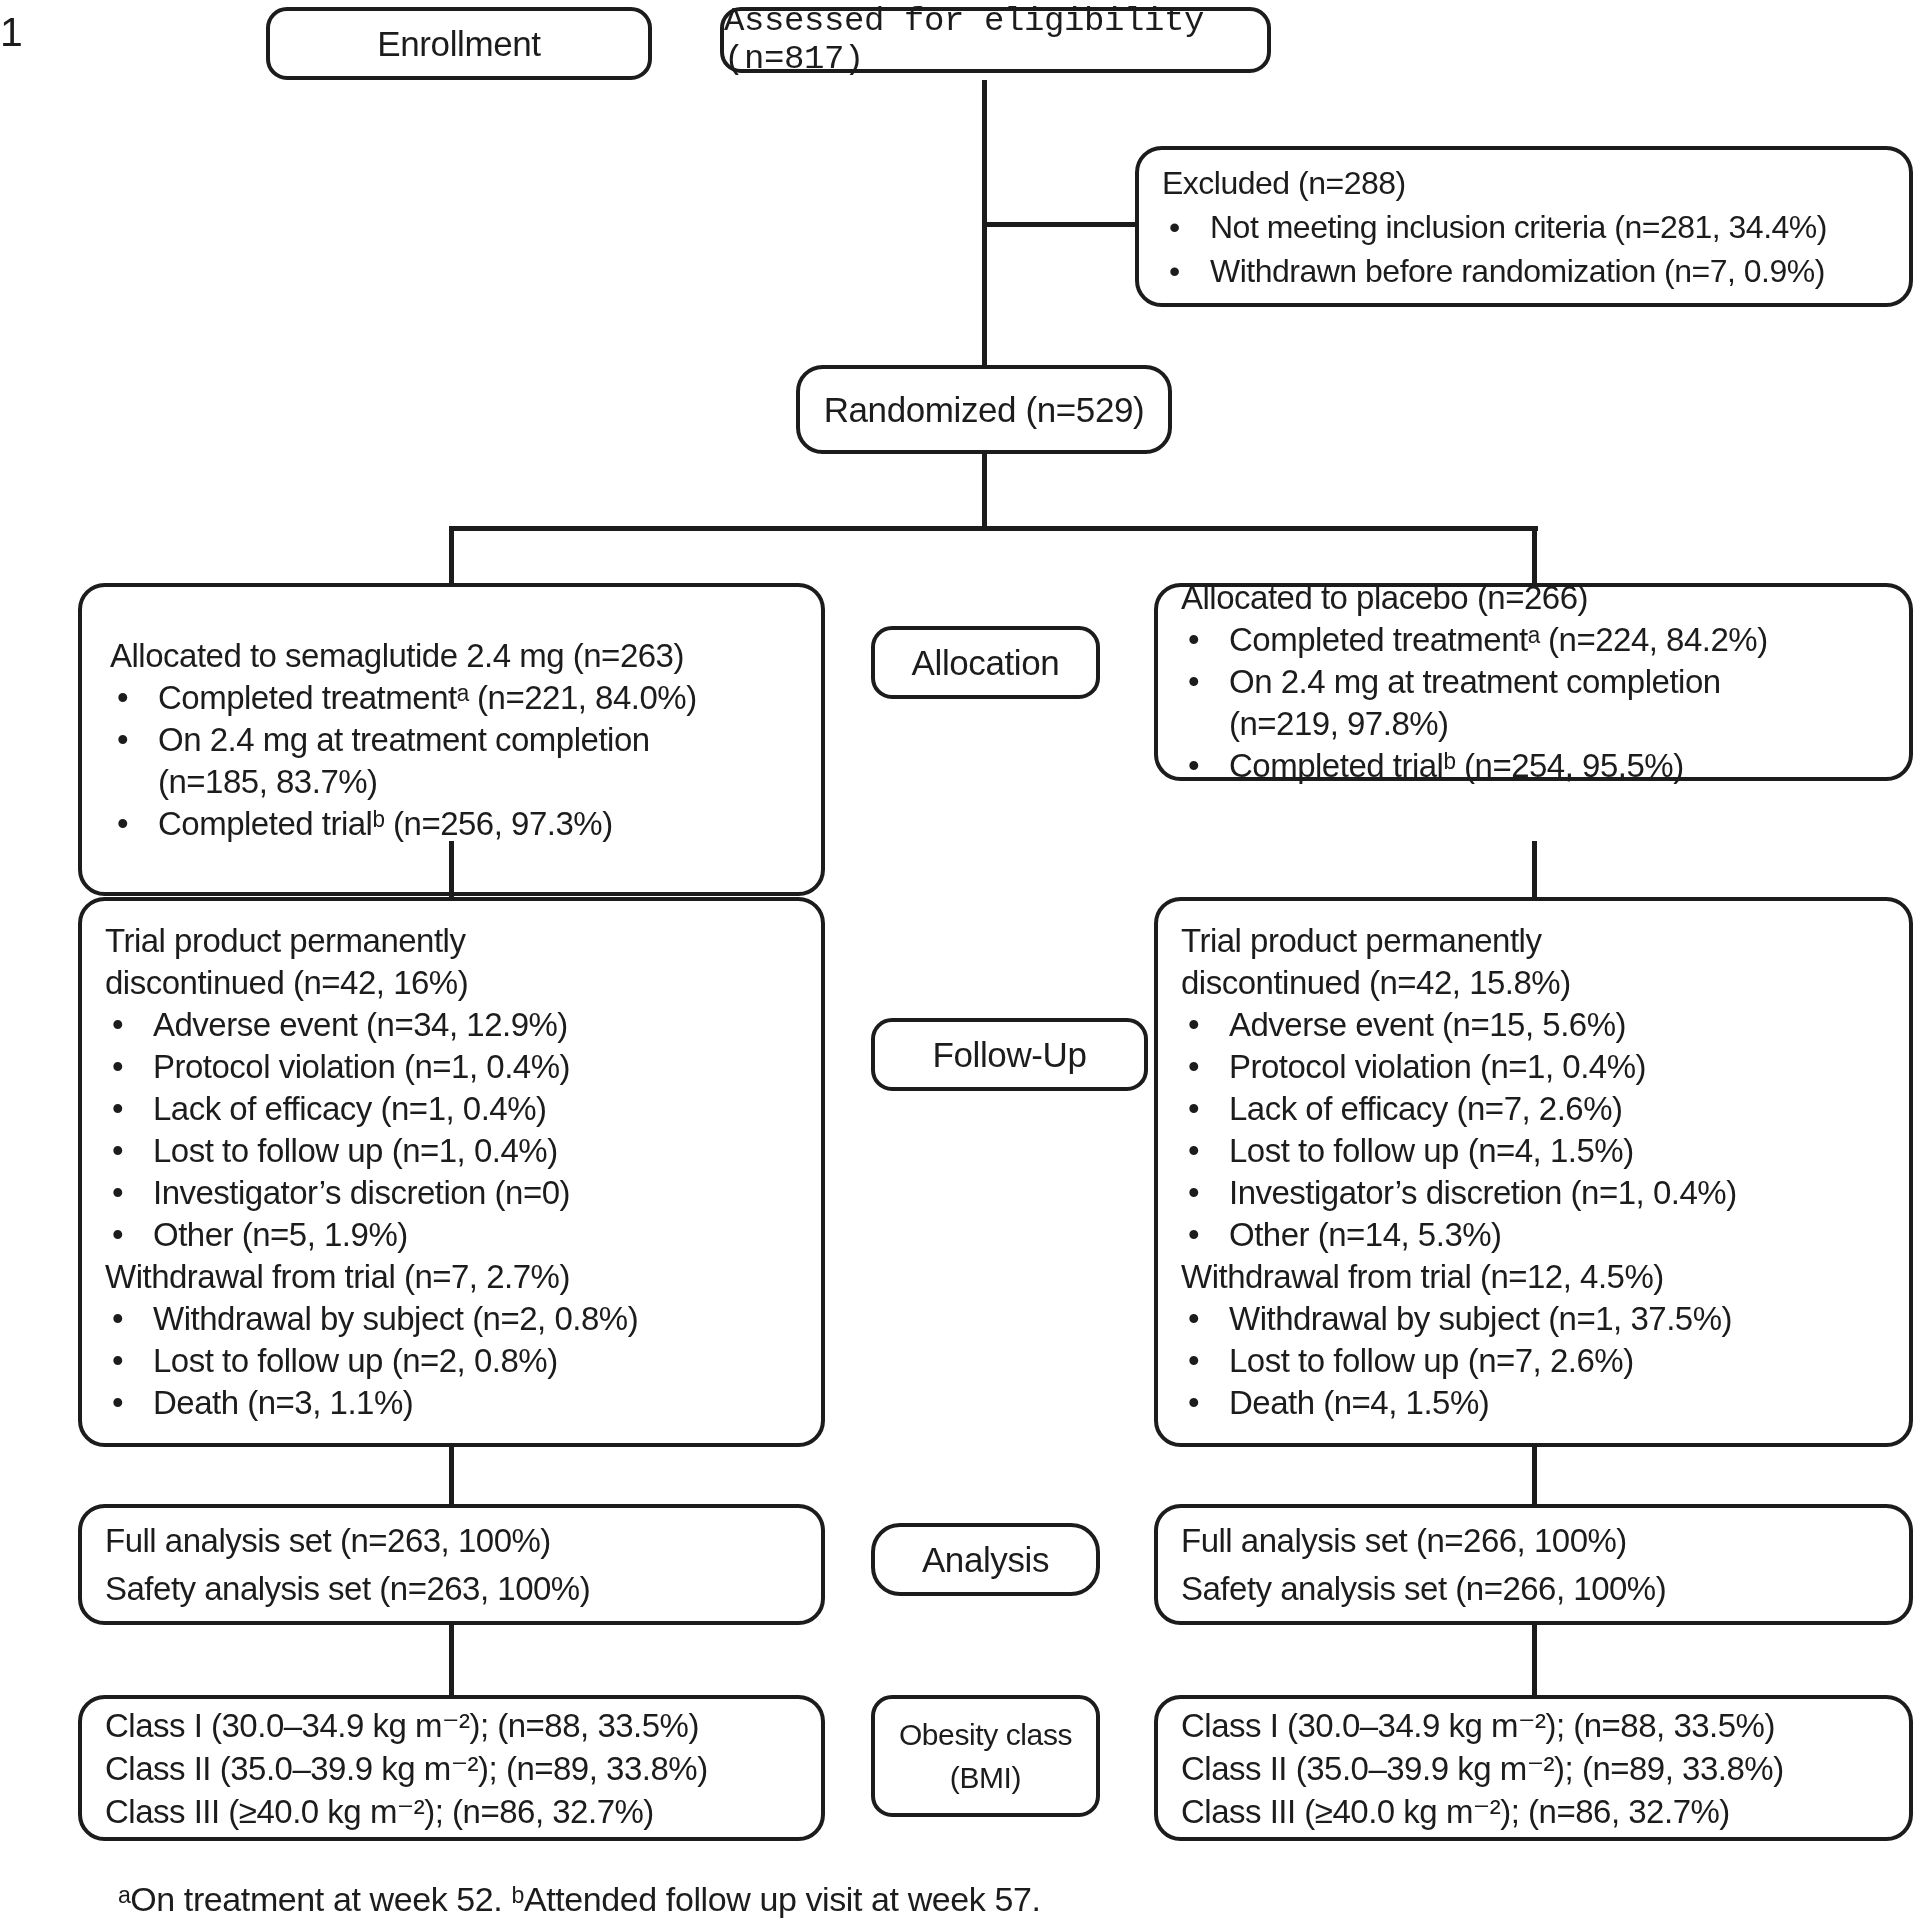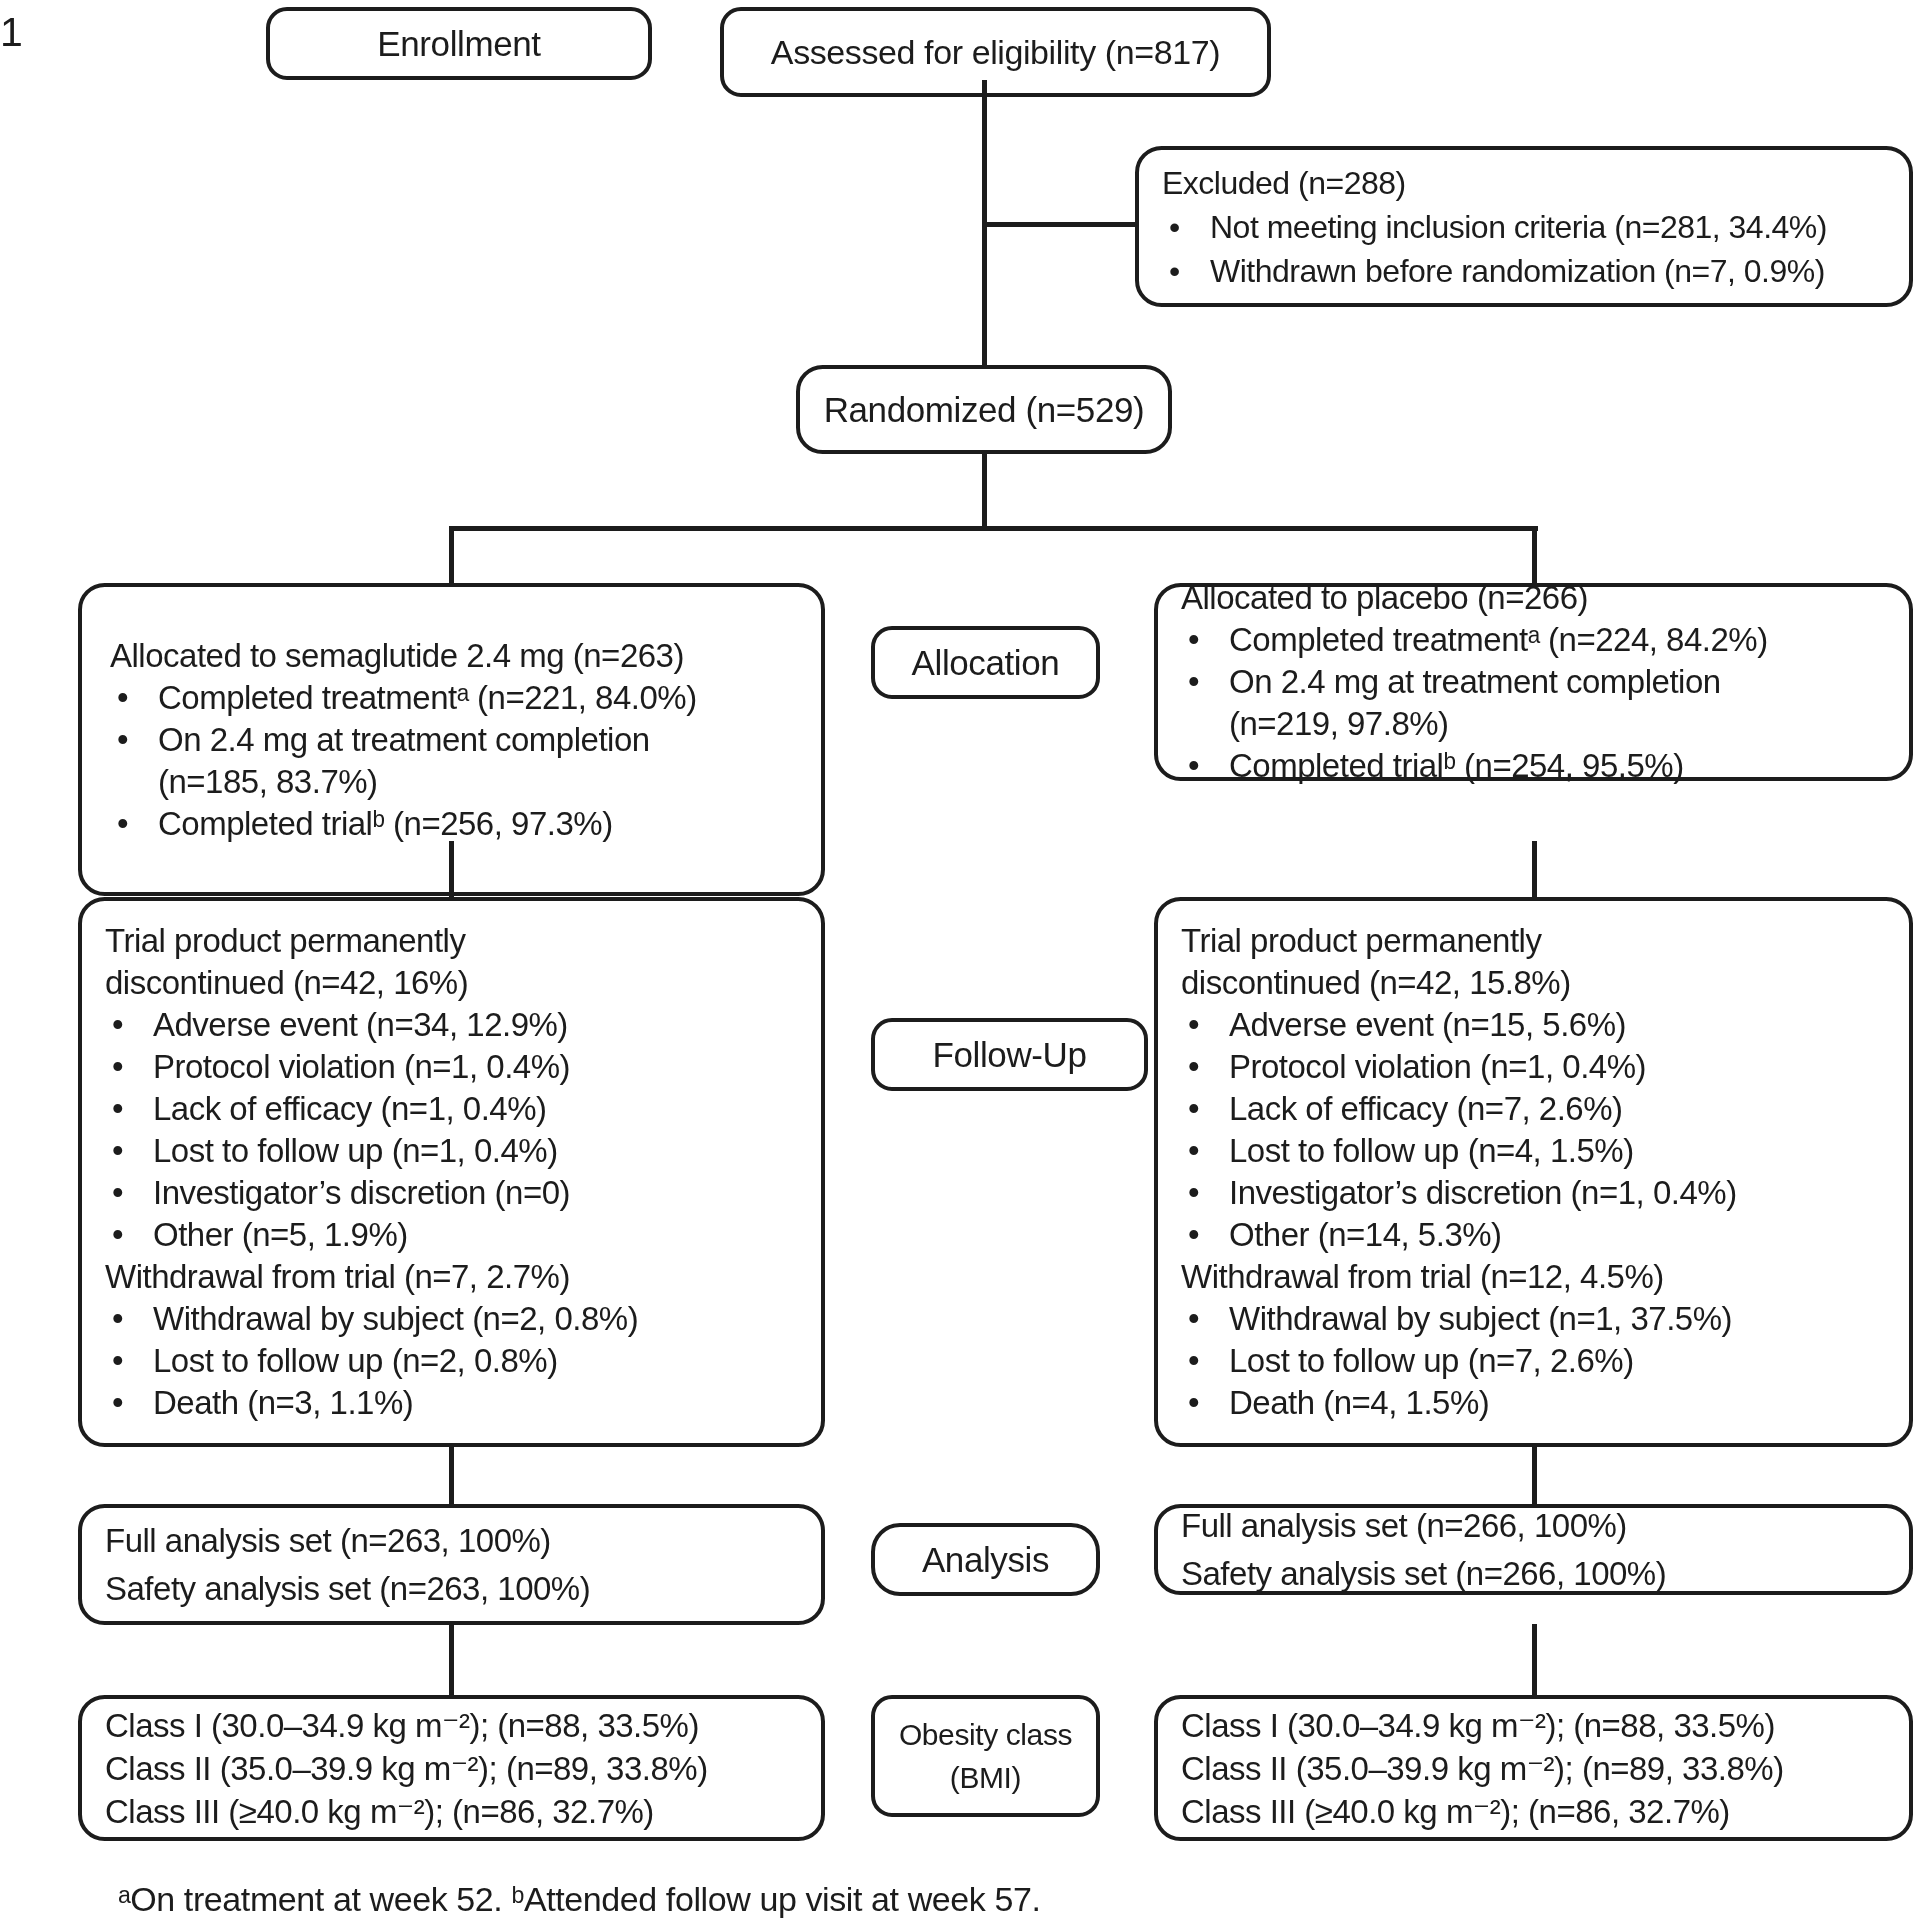--- a/index.html
+++ b/index.html
@@ -31,21 +31,21 @@
 </head>
 <body>
 
 <div class="canvas">
 
   <div class="page-num">1</div>
 
   <div class="box center-box" style="left:266px;top:7px;width:386px;height:73px;">
     <span>Enrollment</span>
   </div>
-  <div class="box center-box" style="left:720px;top:7px;width:551px;height:90px;font-size:34px;">
+  <div class="box center-box" style="left:720px;top:7px;width:551px;height:66px;font-size:34px;font-family:Liberation Mono, monospace;">
     <span>Assessed for eligibility (n=817)</span>
   </div>
 
   <div class="vline" style="left:982px;top:80px;height:287px;"></div>
   <div class="hline" style="left:982px;top:222px;width:153px;"></div>
 
   <div class="box text-box lh50 fs36" style="left:1135px;top:146px;width:778px;height:161px;">
       <div class="line">
         <span class="txt">Excluded (n=288)</span>
       </div>
@@ -222,21 +222,21 @@
       <div class="line">
         <span class="txt">Full analysis set (n=263, 100%)</span>
       </div>
       <div class="line">
         <span class="txt">Safety analysis set (n=263, 100%)</span>
       </div>
     </div>
   <div class="box center-box" style="left:871px;top:1523px;width:229px;height:73px;border-radius:29px;">
     <span>Analysis</span>
   </div>
-  <div class="box text-box lh54" style="left:1154px;top:1504px;width:759px;height:91px;">
+  <div class="box text-box lh54" style="left:1154px;top:1504px;width:759px;height:121px;">
       <div class="line">
         <span class="txt">Full analysis set (n=266, 100%)</span>
       </div>
       <div class="line">
         <span class="txt">Safety analysis set (n=266, 100%)</span>
       </div>
     </div>
 
   <div class="vline" style="left:449px;top:1624px;height:71px;"></div>
   <div class="vline" style="left:1532px;top:1624px;height:71px;"></div>

